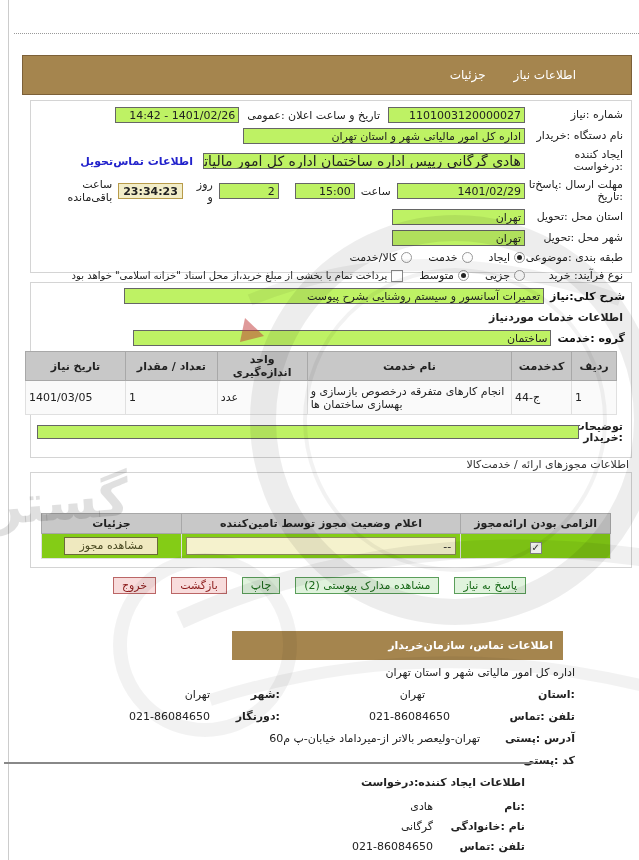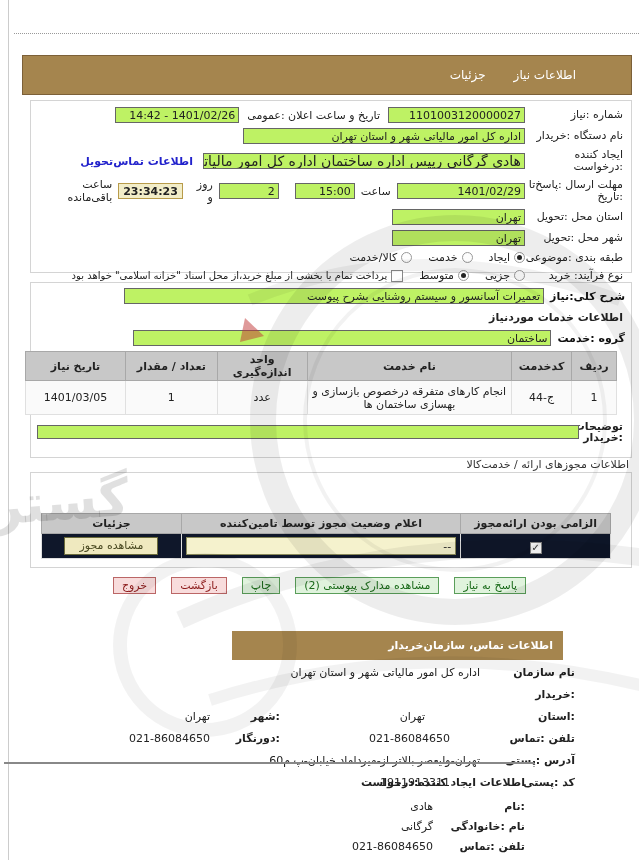--- a/index.html
+++ b/index.html
@@ -39,24 +39,24 @@
     font-size:10px;line-height:10px;text-align:center;color:#333;}
   .cb.on::after{content:"✓";}
   .optlbl{margin:0 4px 0 16px;}
   
   .btitle{font-weight:bold;color:#111;}
   .sec-title{font-weight:bold;margin:7px 2px 6px 0;}
   
   table{border-collapse:collapse;font-size:11px;}
   .svc-table{width:592px;margin-right:8px;}
   .svc-table th{background:var(--hdrgray);border:1px solid #a8a8a8;font-weight:bold;height:20px;padding:1px 3px;}
-  .svc-table td{border:1px solid #e0e0e0;background:#fafafa;text-align:center;padding:2px 3px;height:34px;}
+  .svc-table td{border:1px solid #e0e0e0;background:#fafafa;text-align:left;padding:2px 3px;height:34px;}
   .perm-table{width:570px;}
   .perm-table th{background:var(--hdrgray);border:1px solid #a8a8a8;font-weight:bold;height:20px;padding:1px 4px;}
-  .perm-table td{border:1px solid #e0e0e0;background:#0f172a;text-align:center;padding:3px 4px;height:24px;}
+  .perm-table td{border:1px solid #e0e0e0;background:#84cc16;text-align:center;padding:3px 4px;height:24px;}
   .status-field{display:flex;align-items:center;border:1px solid #8a8a5a;background:#f5f2cd;height:18px;
     width:100%;padding:0 4px;}
   .btn{display:inline-block;border:1px solid;padding:1px 8px;height:17px;line-height:14px;font-size:11px;cursor:pointer;}
   .btn.green{background:var(--green-bg);border-color:var(--green-bd);color:var(--green-tx);}
   .btn.pink{background:var(--pink-bg);border-color:var(--pink-bd);color:var(--pink-tx);}
   .btn.khaki{background:var(--khaki-bg);border-color:var(--khaki-bd);color:#4a4a22;padding:0 14px;height:18px;line-height:16px;}
   .remain{display:inline-flex;align-items:center;justify-content:center;background:var(--remain-bg);
     border:1px solid var(--remain-bd);height:16px;padding:0 4px;font-weight:bold;}
   .permits-label{position:absolute;top:458px;right:10px;color:#333;}
   .actions{position:absolute;top:577px;left:0;width:639px;display:flex;flex-direction:row;
@@ -219,42 +219,40 @@
       <span class="btn green">پاسخ به نیاز</span>
       <span class="btn green">مشاهده مدارک پیوستی (2)</span>
       <span class="btn green">چاپ</span>
       <span class="btn pink">بازگشت</span>
       <span class="btn pink">خروج</span>
     </div>
 
     <div class="bar2">اطلاعات تماس، سازمان‌خریدار</div>
     <div class="contact">
       <div class="crow">
-        <span class="c1">نام سازمان :خریدار</span>
         <span class="c2" style="width:300px">اداره کل امور مالیاتی شهر و استان تهران</span>
       </div>
       <div class="crow">
         <span class="c1">:استان</span>
         <span class="c2" style="padding-right:55px">تهران</span>
         <span class="c3">:شهر</span>
         <span class="c4">تهران</span>
       </div>
       <div class="crow">
         <span class="c1">تلفن :تماس</span>
         <span class="c2" style="padding-right:30px">021-86084650</span>
         <span class="c3">:دورنگار</span>
         <span class="c4">021-86084650</span>
       </div>
       <div class="crow">
         <span class="c1">آدرس :پستی</span>
         <span class="c2" style="width:300px">تهران-ولیعصر بالاتر از-میرداماد خیابان-پ م60</span>
       </div>
       <div class="crow">
         <span class="c1">کد :پستی</span>
-        <span class="c2" style="padding-right:30px">1911913311</span>
       </div>
     </div>
 
     <div class="divider2"></div>
 
     <div class="creator">
       <div class="hdr">اطلاعات ایجاد کننده:درخواست</div>
       <div class="krow">
         <span class="k1">:نام</span>
         <span class="k2">هادی</span>

